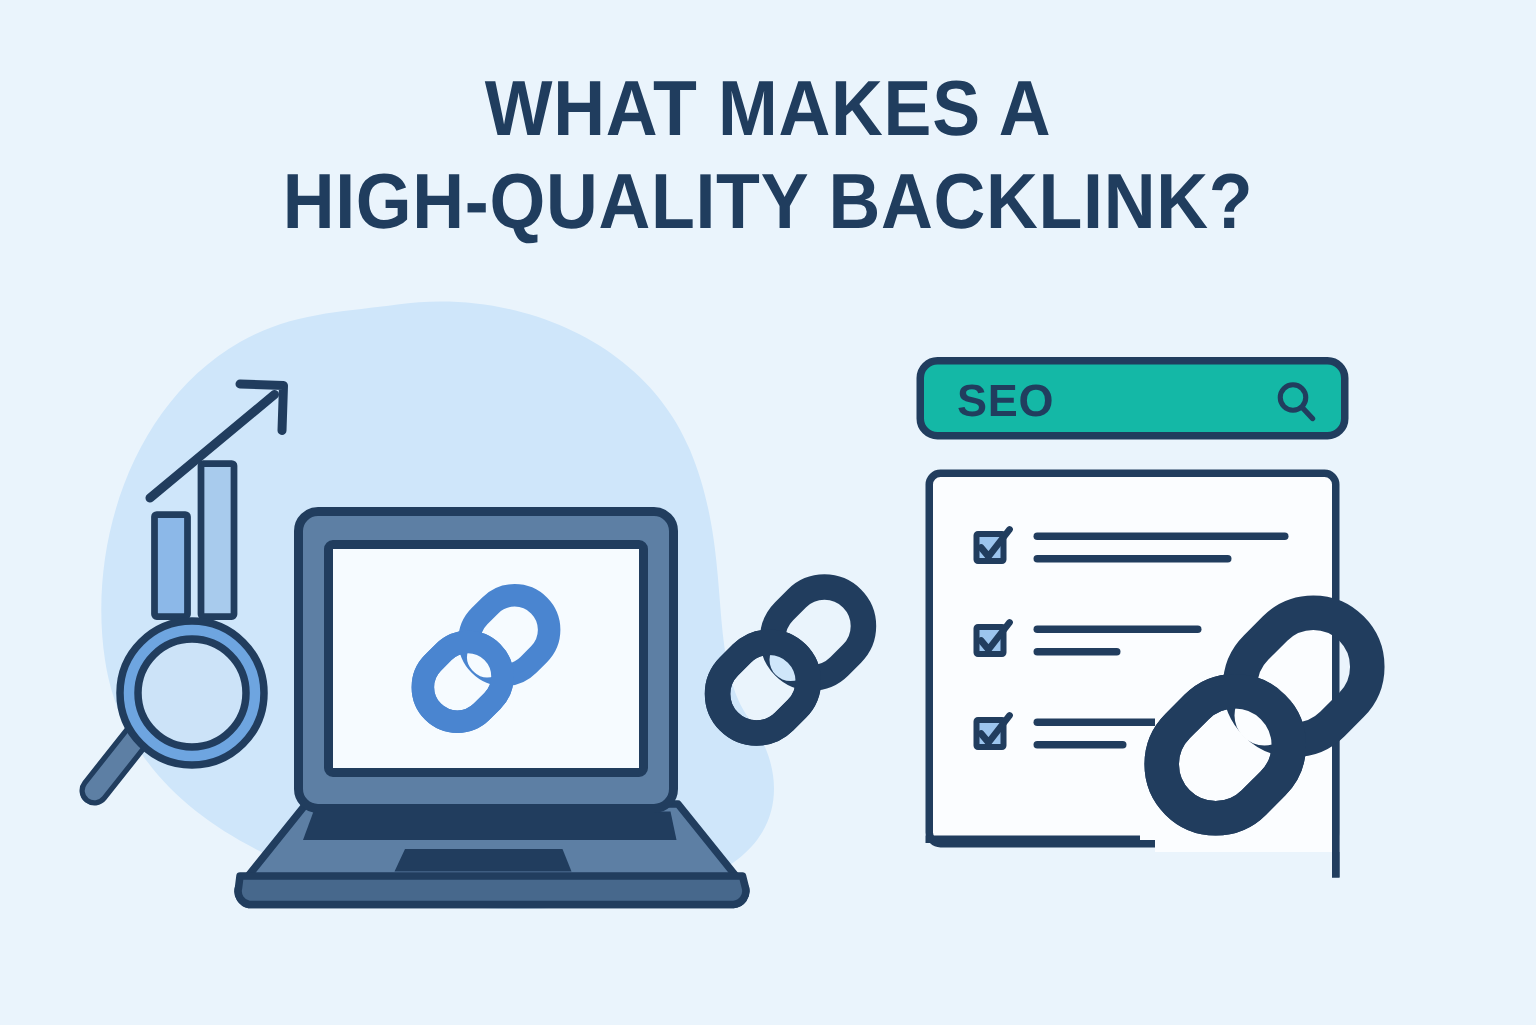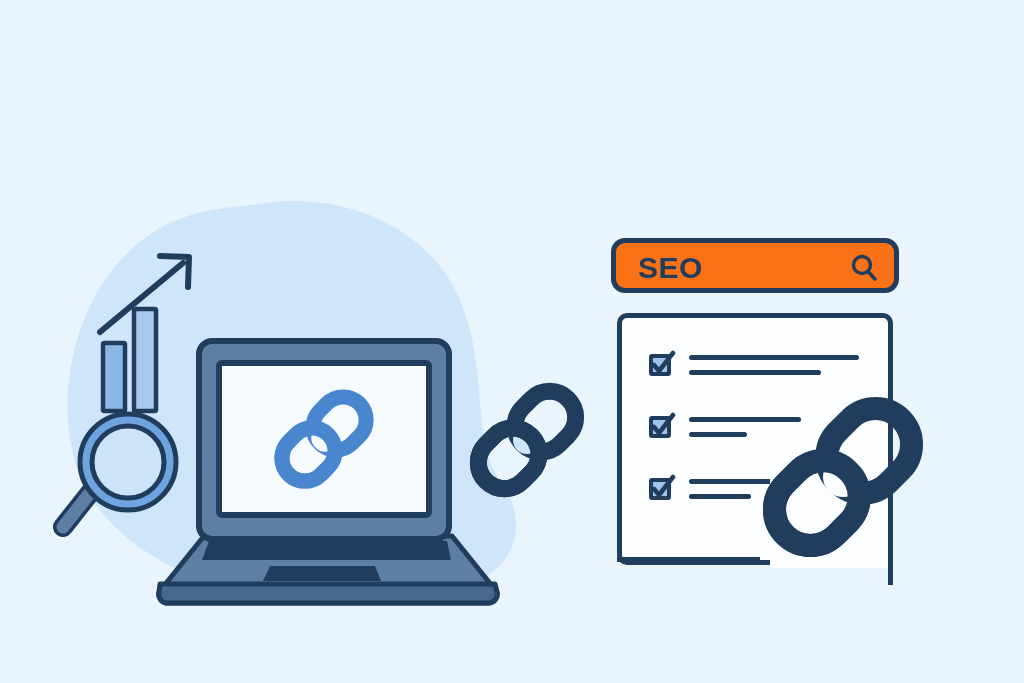--- a/index.html
+++ b/index.html
@@ -49,21 +49,21 @@
 
   
   .searchbar {
     position: absolute;
     left: 611px;
     top: 238px;
     width: 288px;
     height: 55px;
     border: 5px solid #213d5e;
     border-radius: 14px;
-    background: #f97316;
+    background: #14b8a6;
     box-sizing: border-box;
   }
   .searchbar-text {
     position: absolute;
     left: 22px;
     top: 8px;
     font-size: 30px;
     font-weight: bold;
     color: #213d5e;
     letter-spacing: 0.5px;
@@ -120,20 +120,24 @@
     border-radius: 3px;
     background: #213d5e;
     margin-bottom: 10px;
   }
 </style>
 </head>
 <body>
 
 <div id="canvas">
 
+  <div class="title-block">
+    <span class="title-line">WHAT MAKES A</span>
+    <span class="title-line">HIGH-QUALITY BACKLINK?</span>
+  </div>
 
   <svg class="art" viewBox="0 0 1024 683" xmlns="http://www.w3.org/2000/svg">
 
     <path d="M265,203 C345,192 430,228 460,300 C490,372 470,438 500,480
              C528,520 520,565 470,585 C400,612 300,612 230,590
              C150,565 82,520 70,440 C58,360 90,268 160,228 C195,208 230,208 265,203 Z" fill="#cfe6fa"></path>
 
     <g>
       <line x1="100" y1="332" x2="183" y2="263" stroke="#213d5e" stroke-width="6" stroke-linecap="round"></line>
       <path d="M160,256 L189,257 L188,287" fill="none" stroke="#213d5e" stroke-width="6" stroke-linecap="round" stroke-linejoin="round"></path>

